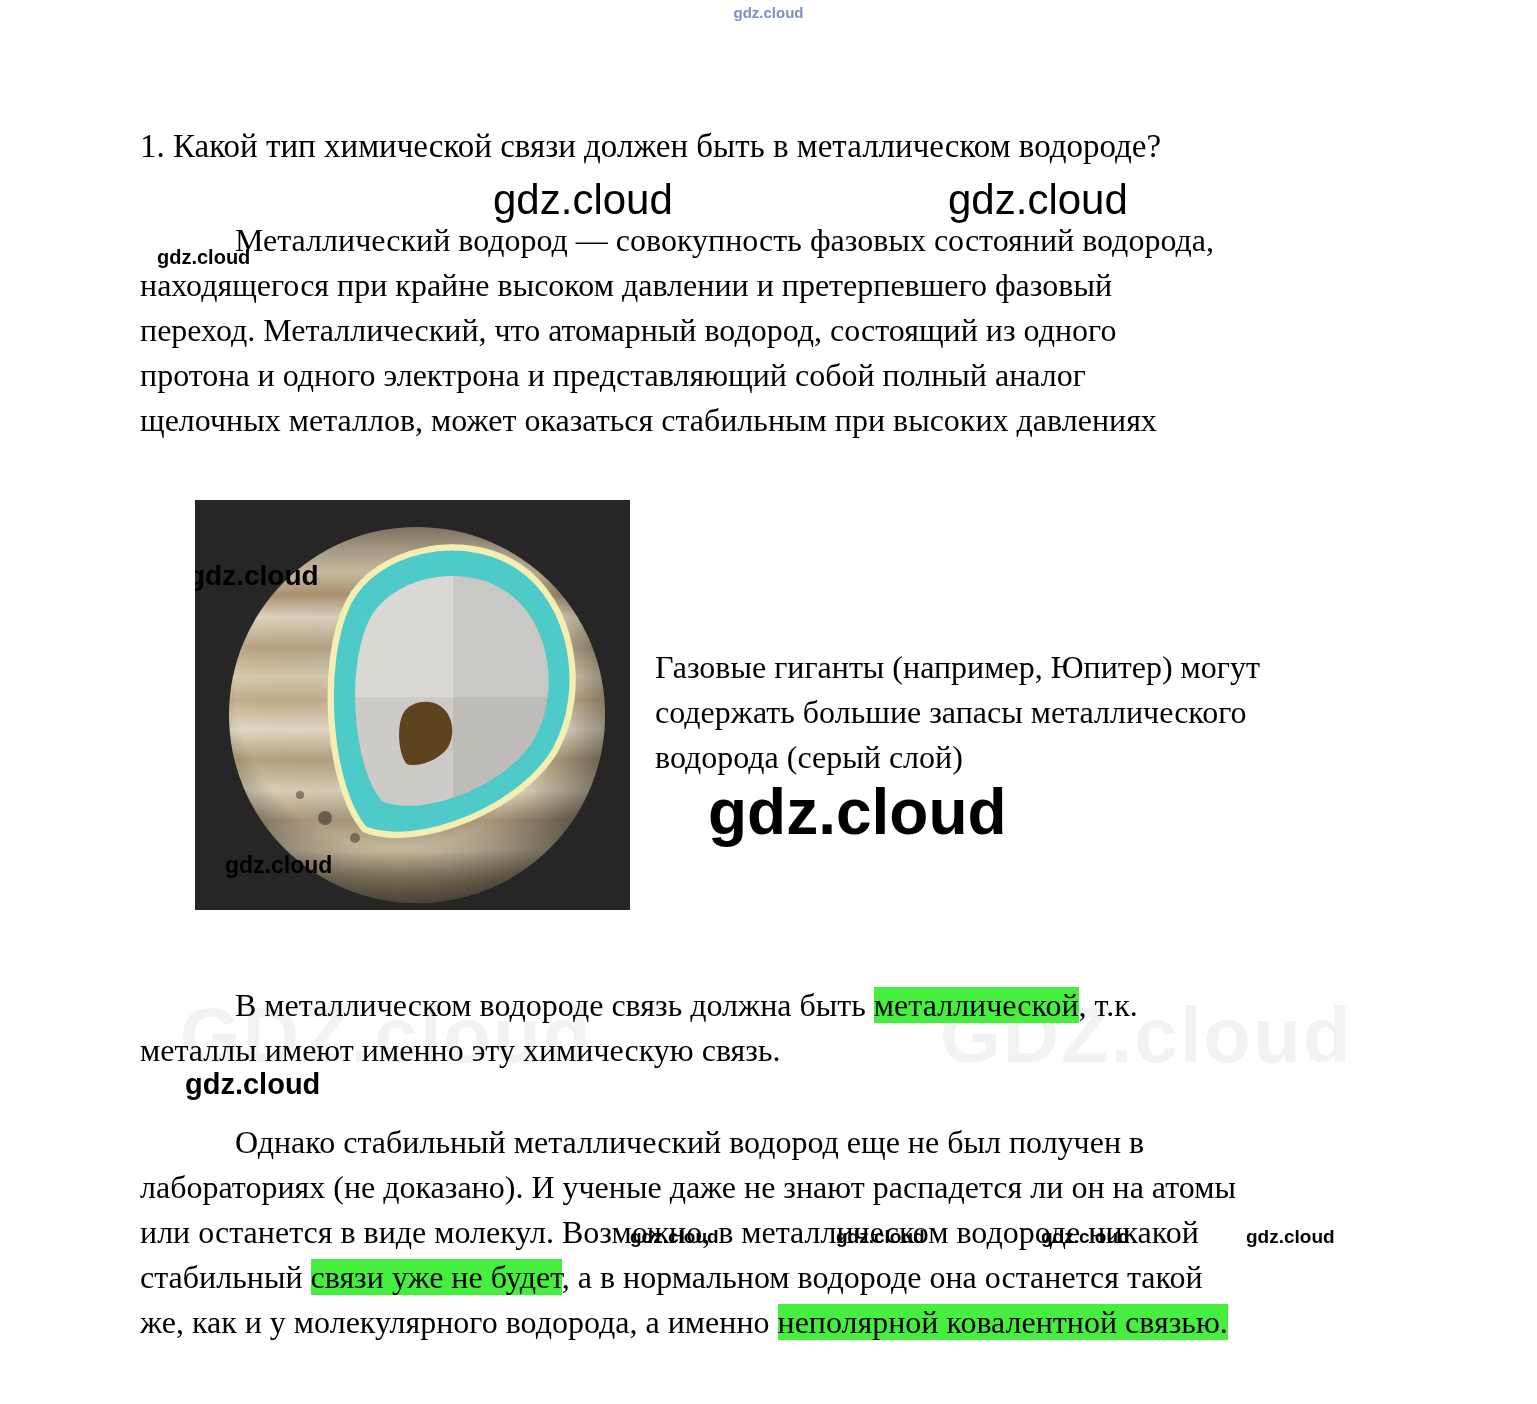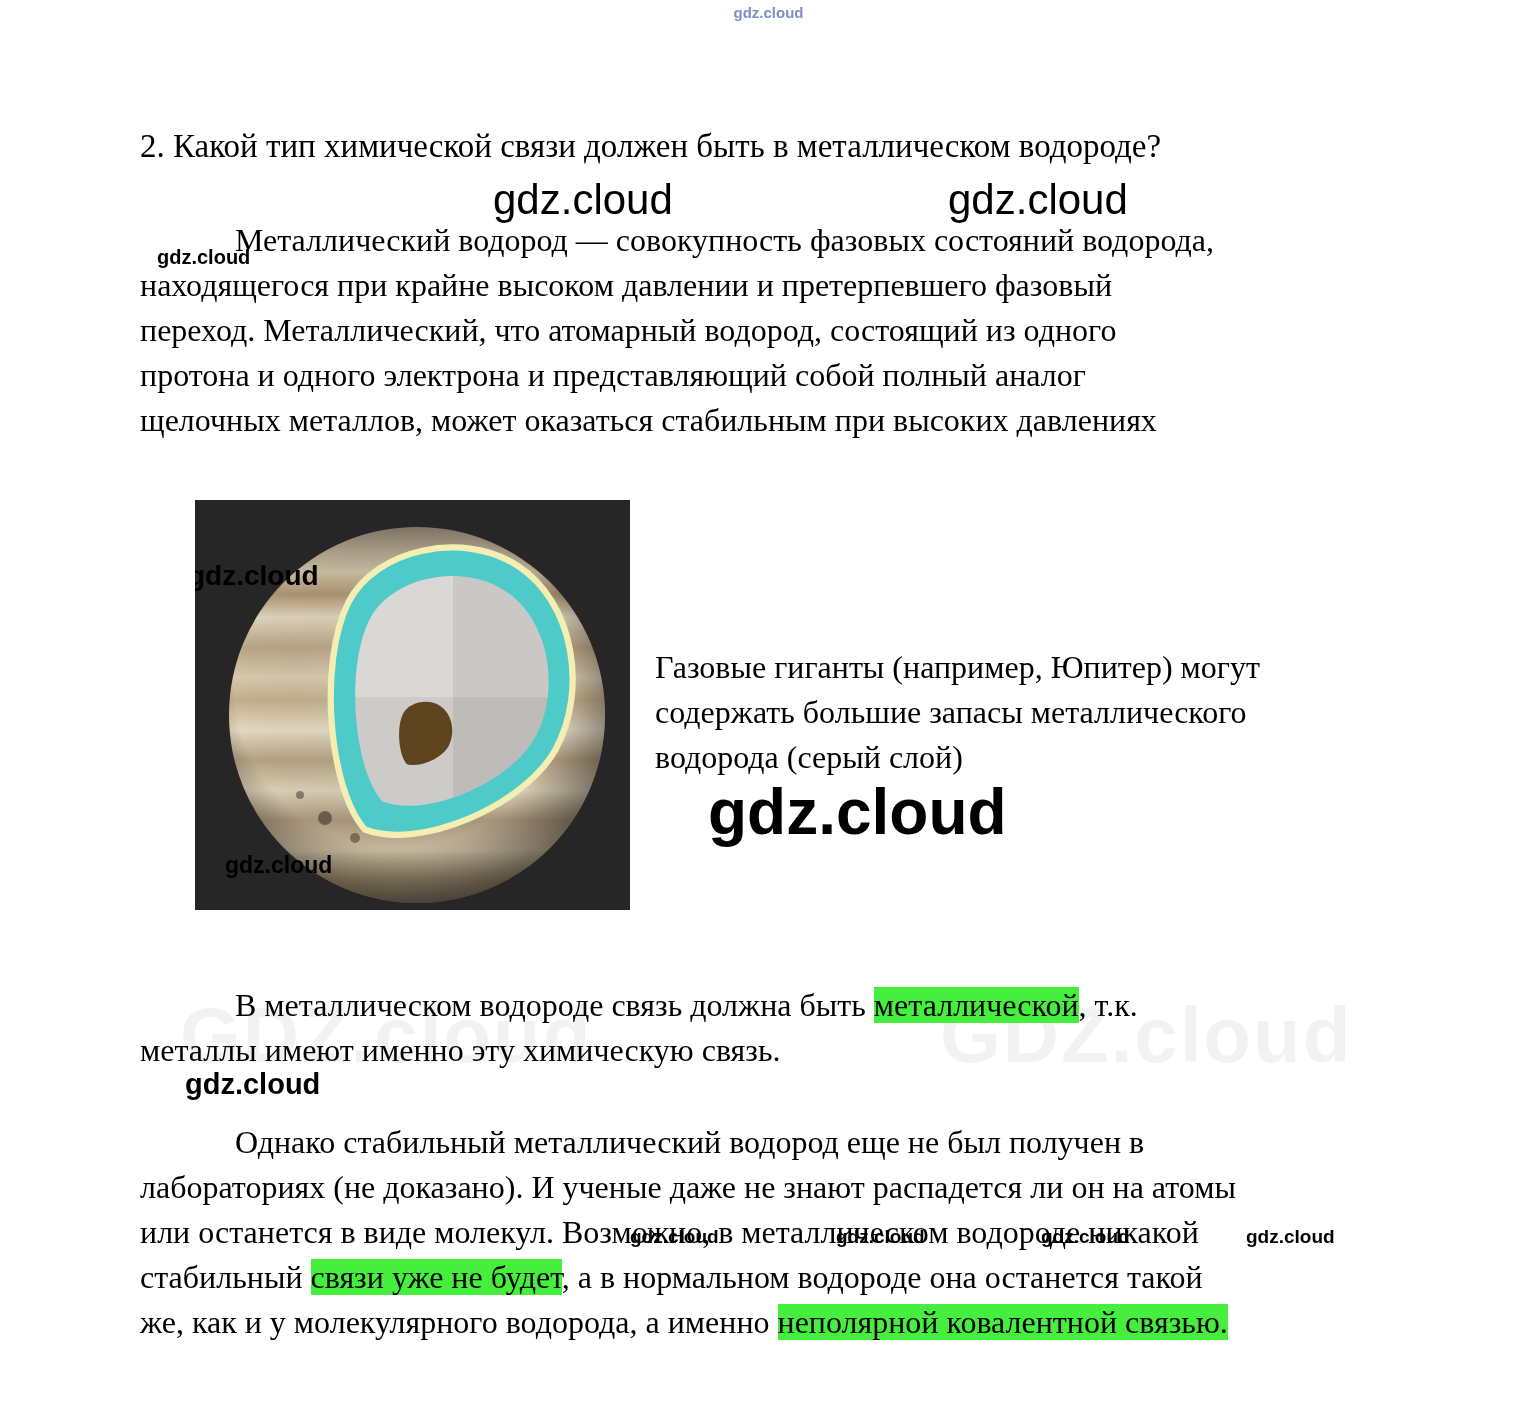--- a/index.html
+++ b/index.html
@@ -34,21 +34,21 @@
   .caption .tline{white-space:nowrap;}
 </style>
 </head>
 <body>
 
 <div class="page">
 
   <div class="faint" style="left:180px;top:990px;">GDZ.cloud</div>
   <div class="faint" style="left:940px;top:990px;">GDZ.cloud</div>
 
-  <div class="heading">2. Какой тип химической связи должен быть в металлическом водороде?</div>
+  <div class="heading">1. Какой тип химической связи должен быть в металлическом водороде?</div>
 
   <div class="para" style="left:140px;top:218px;">
     <div class="tline indent">Металлический водород — совокупность фазовых состояний водорода,</div>
     <div class="tline">находящегося при крайне высоком давлении и претерпевшего фазовый</div>
     <div class="tline">переход. Металлический, что атомарный водород, состоящий из одного</div>
     <div class="tline">протона и одного электрона и представляющий собой полный аналог</div>
     <div class="tline">щелочных металлов, может оказаться стабильным при высоких давлениях</div>
   </div>
 
   <div class="figure">

